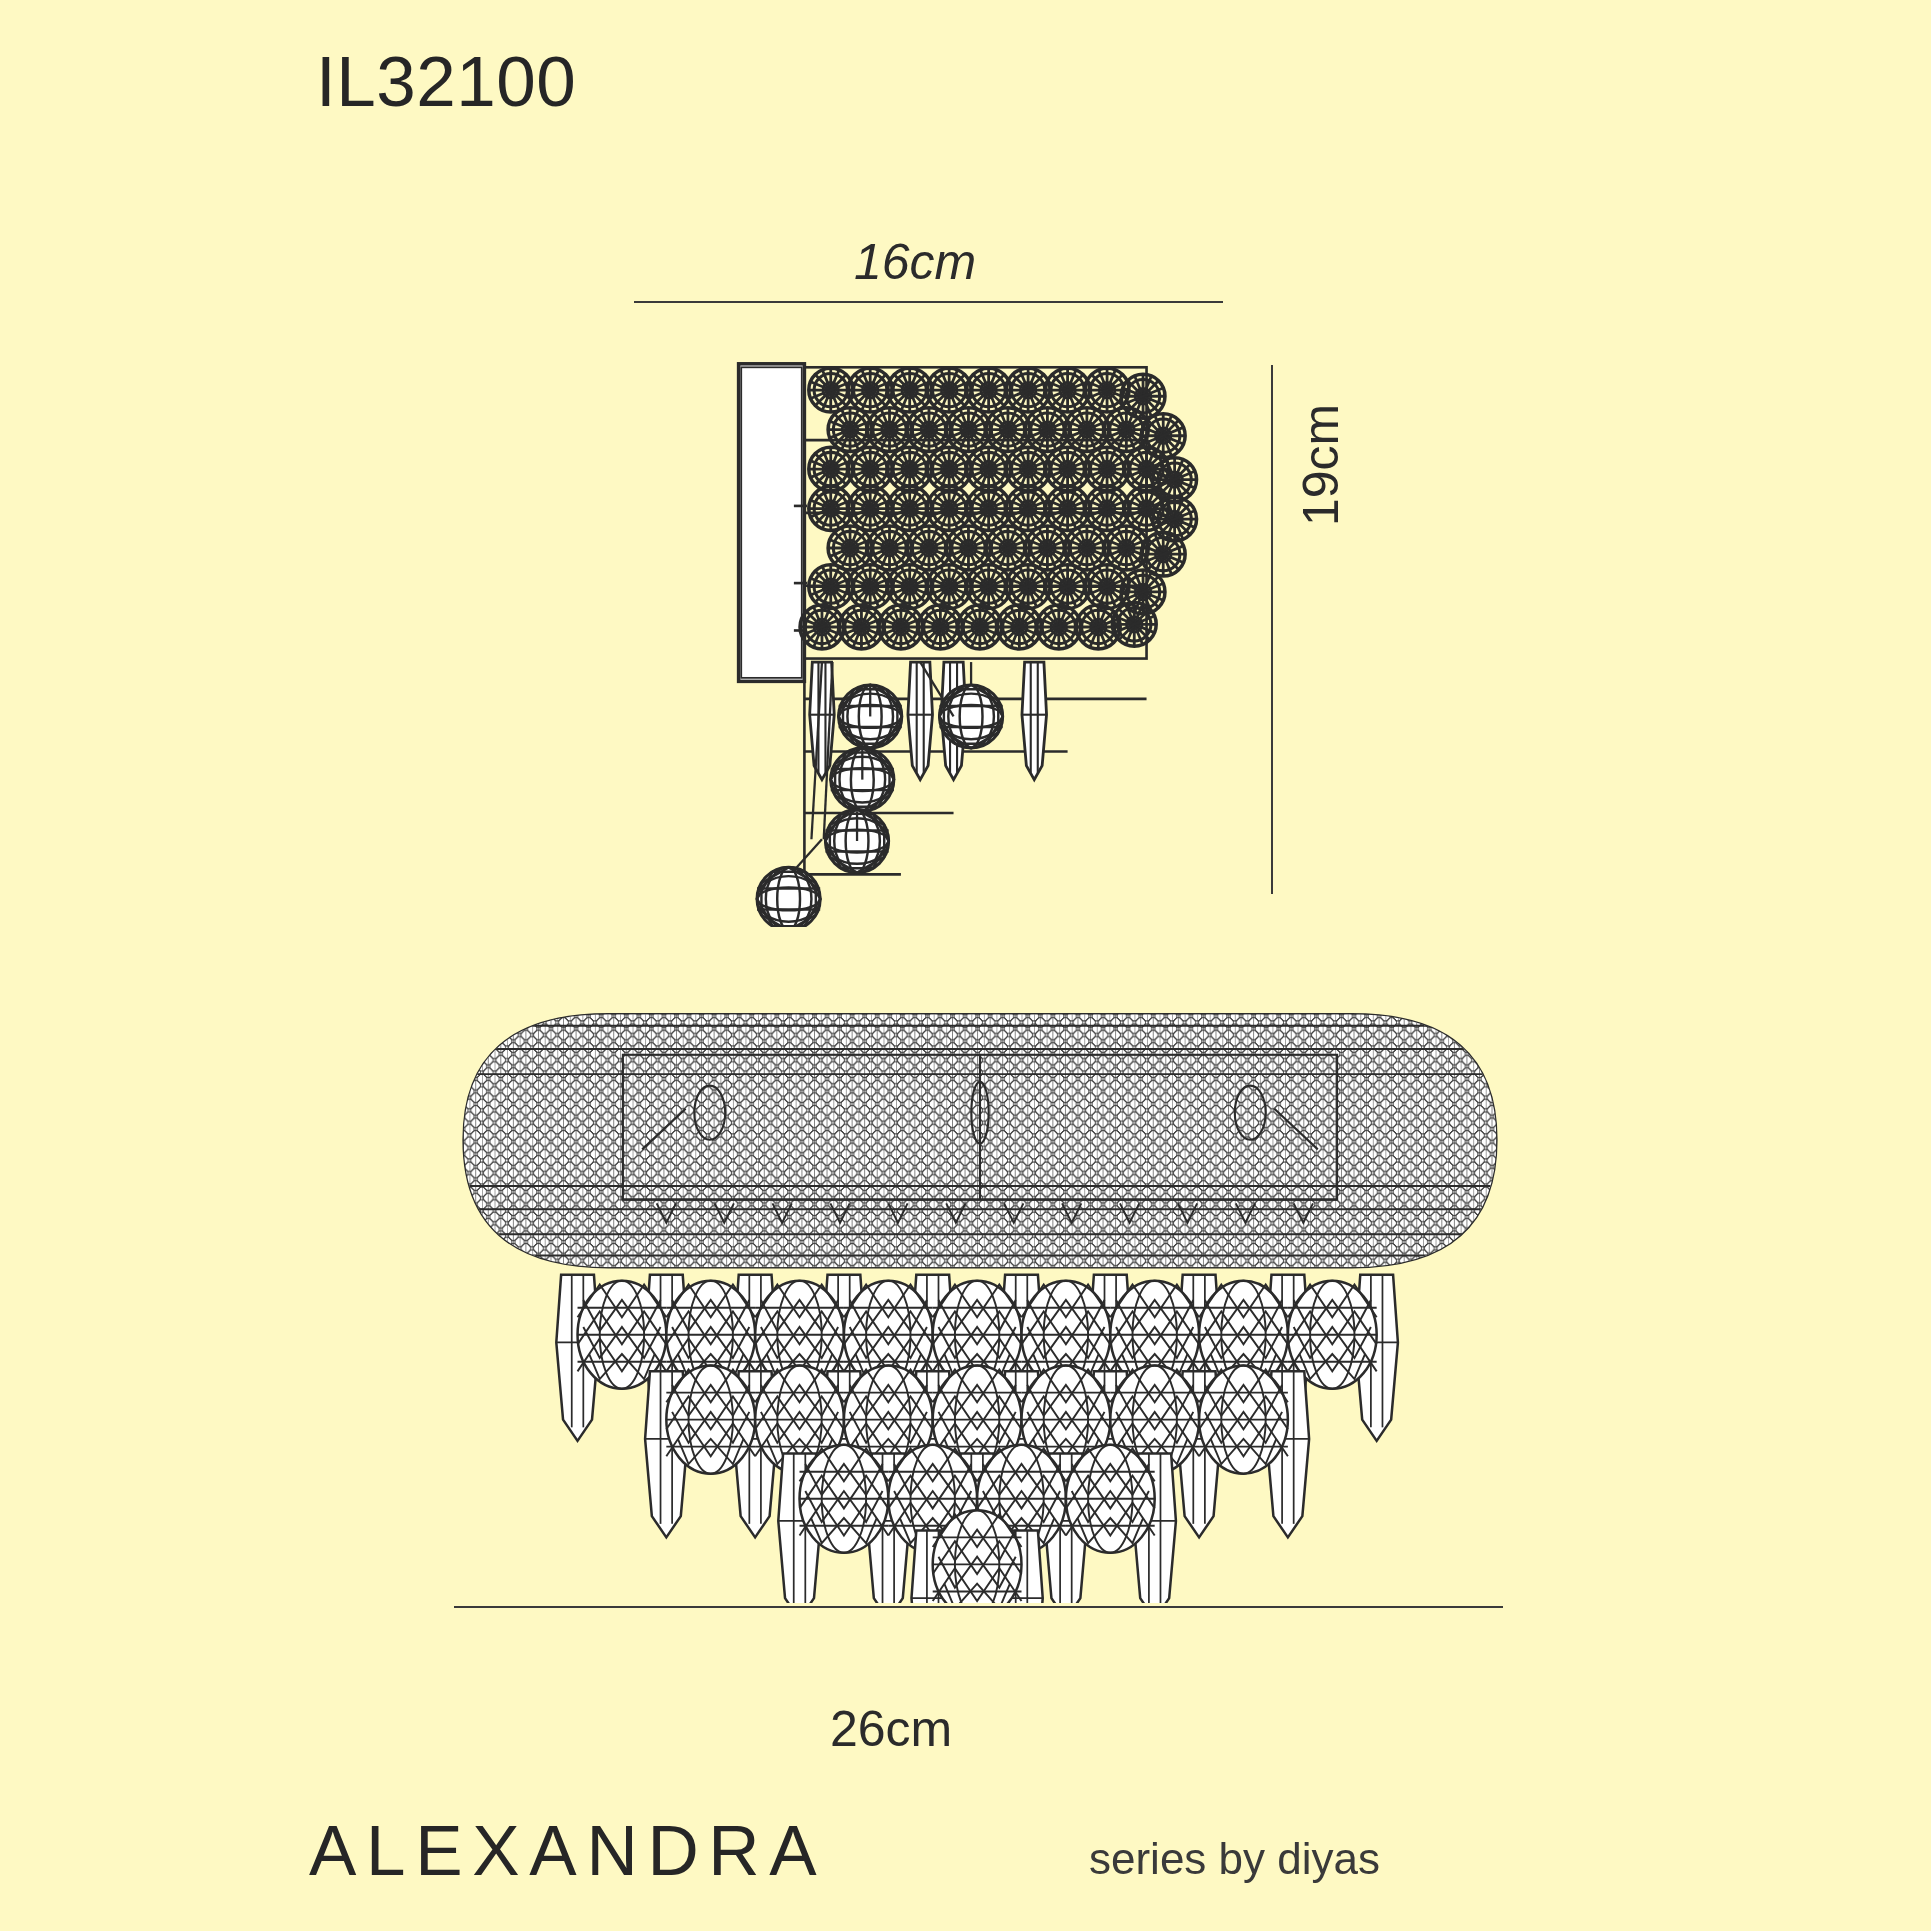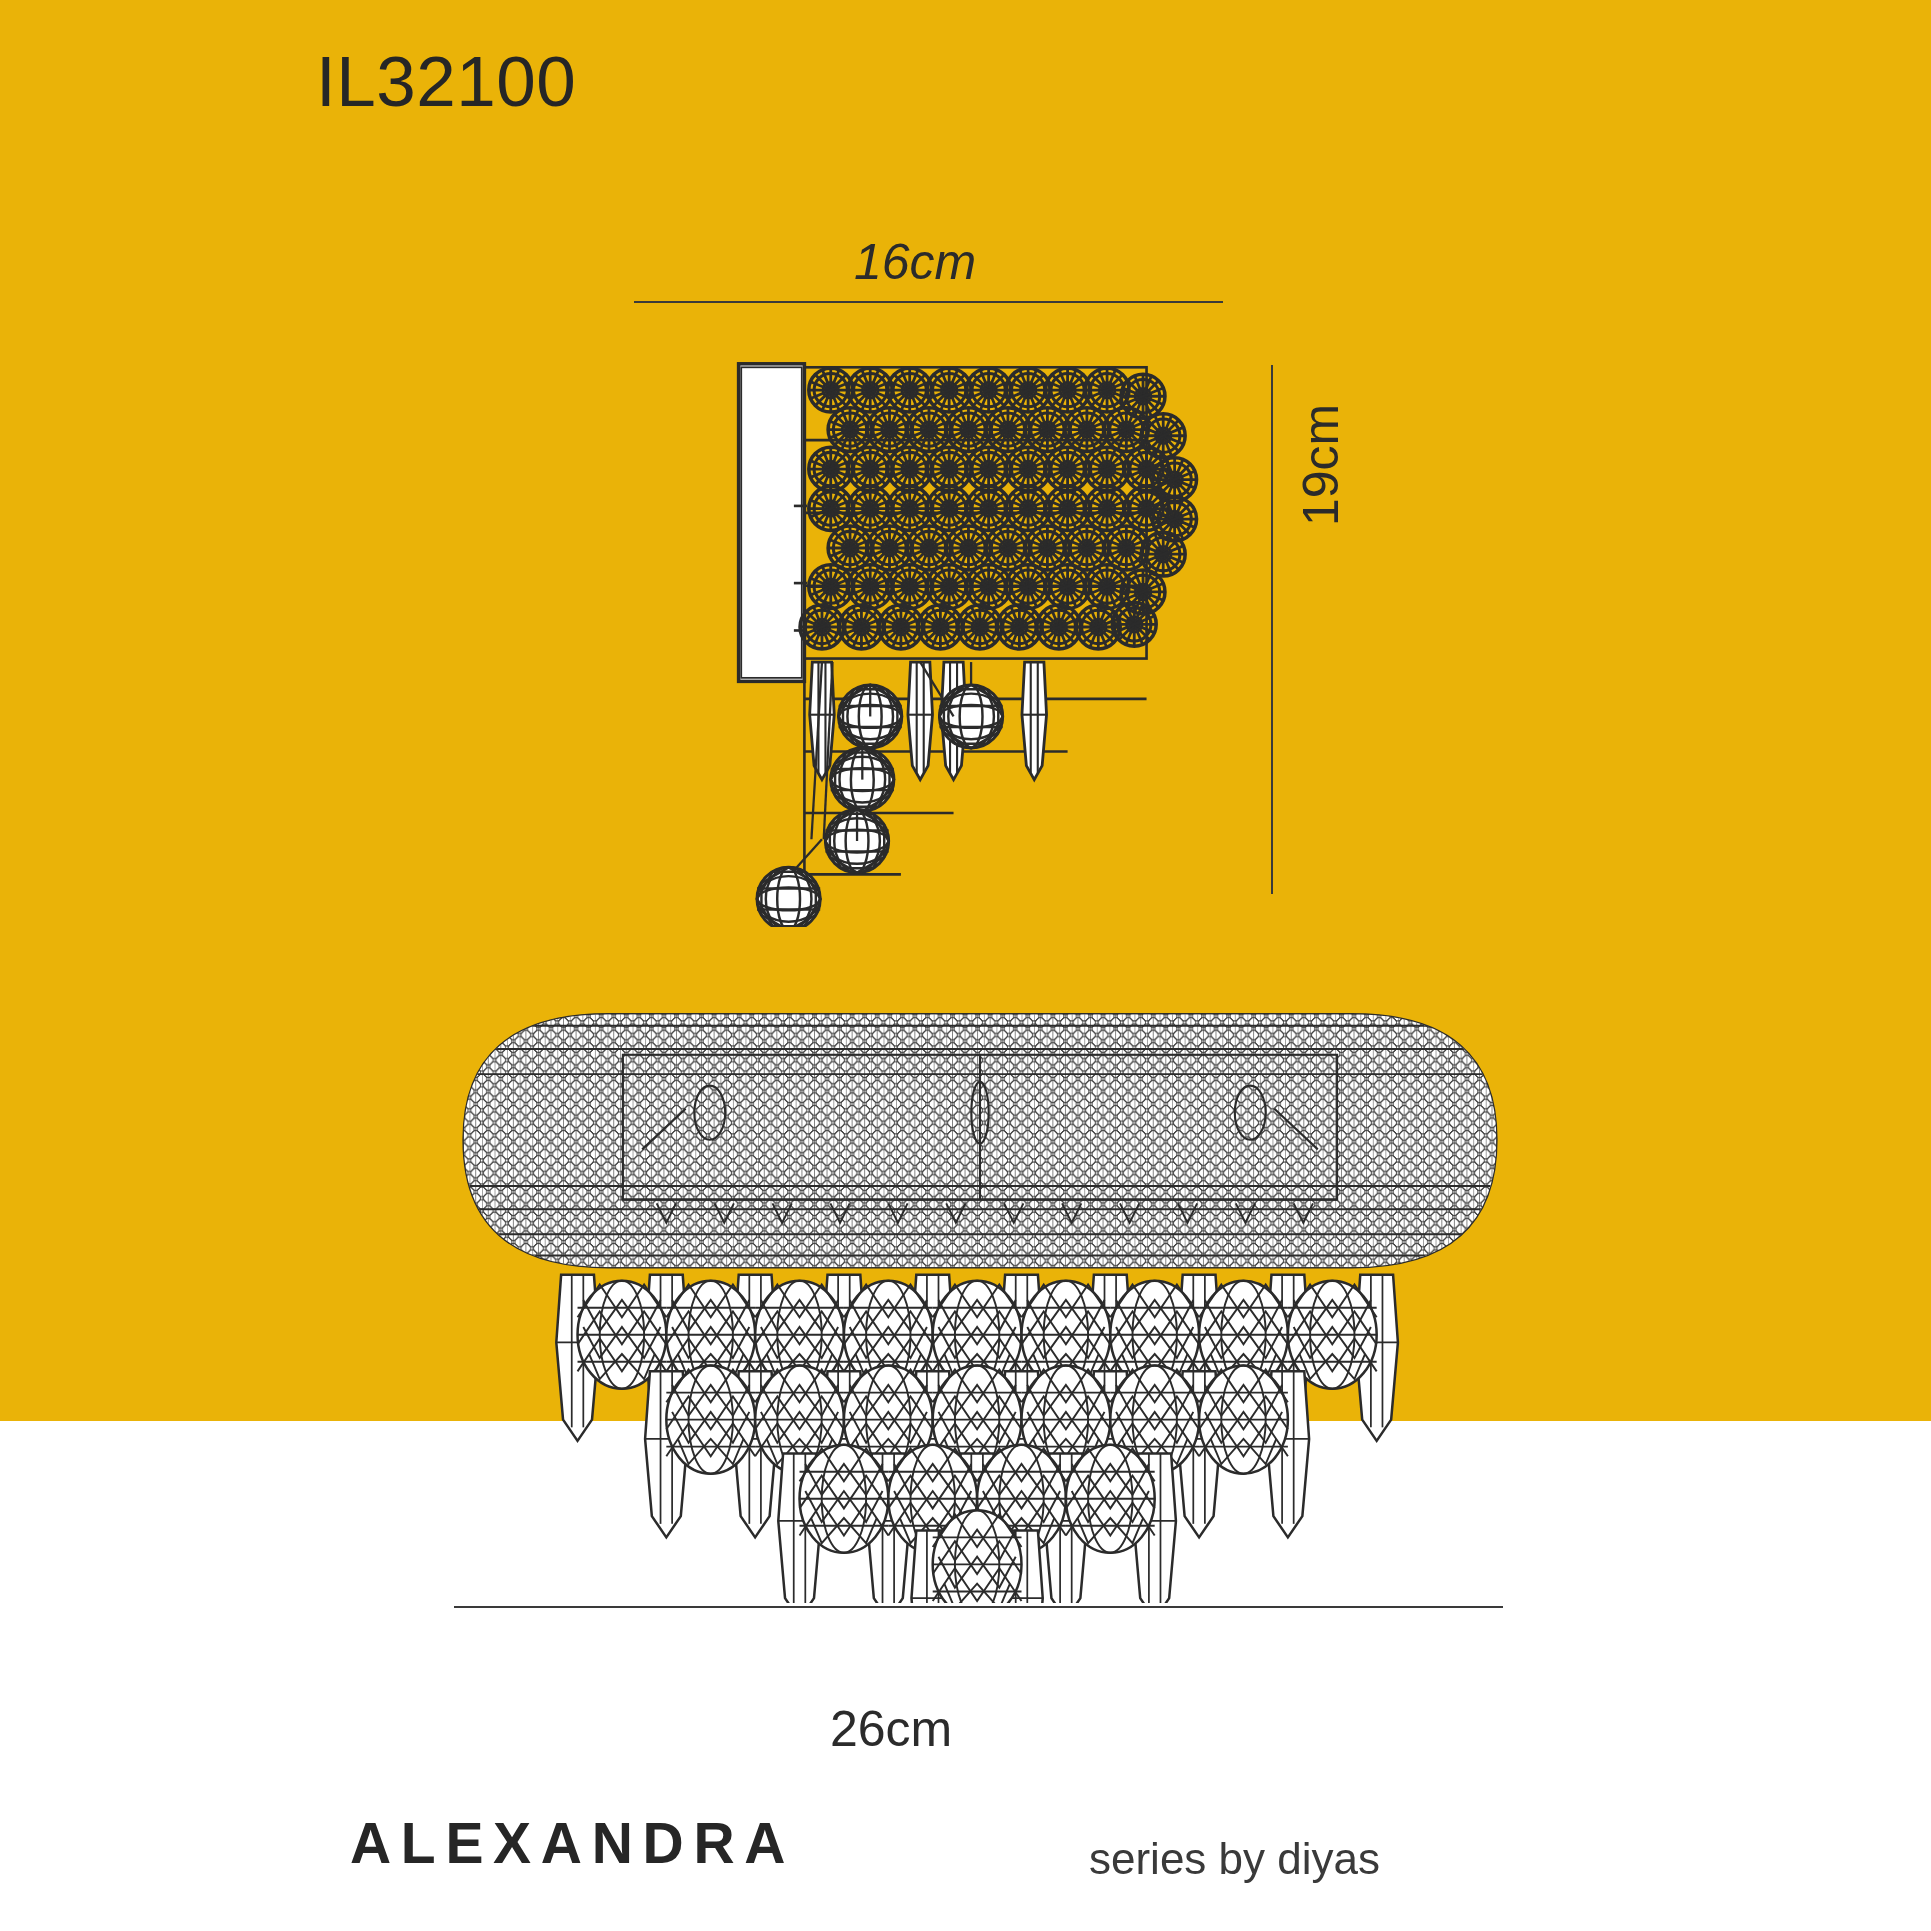--- a/index.html
+++ b/index.html
@@ -14,22 +14,22 @@
     position: relative;
     font-family: "Liberation Sans", sans-serif;
     color: #2b2b2b;
     overflow: hidden;
   }
 
   #sheet {
     position: absolute;
     left: 0; top: 0;
     width: 1931px;
-    height: 1421px;
-    background: #eab308;
+    height: 1931px;
+    background: #fef9c3;
   }
 
   
   #product-code {
     position: absolute;
     left: 316px;
     top: 46px;
     font-size: 71px;
     font-weight: 400;
     letter-spacing: 0.5px;
@@ -77,27 +77,26 @@
   }
   #dim-rule-top   { left: 634px;  top: 301px;  width: 589px; }
   #dim-rule-right { left: 1271px; top: 365px;  height: 529px; }
   #dim-rule-bot   { left: 454px;  top: 1606px; width: 1049px; }
 
   
   #brand-series {
     position: absolute;
     left: 309px;
     top: 1815px;
-    font-size: 57px;
-    font-weight: 700;
+    font-size: 71px;
+    font-weight: 400;
     letter-spacing: 9.7px;
     color: #262626;
     white-space: nowrap;
     line-height: 1;
-    margin-left: 41px;
   }
   #brand-by {
     position: absolute;
     left: 1089px;
     top: 1837px;
     font-size: 44px;
     font-weight: 400;
     color: #3a3a3a;
     white-space: nowrap;
     line-height: 1;

